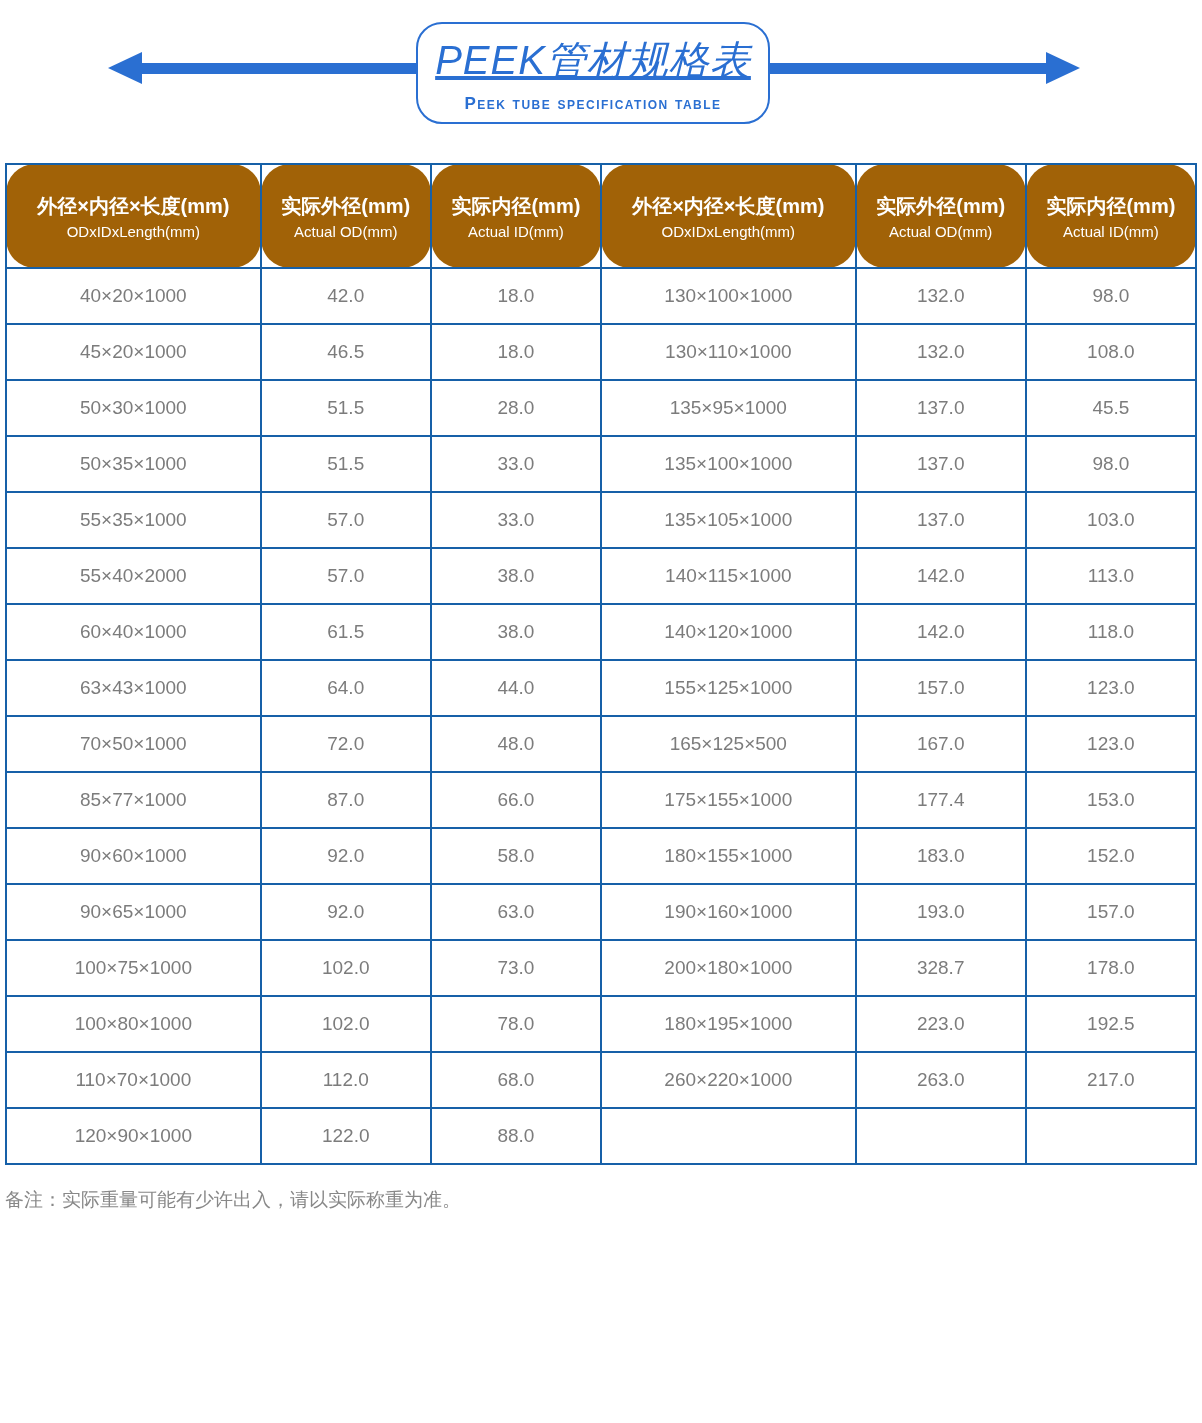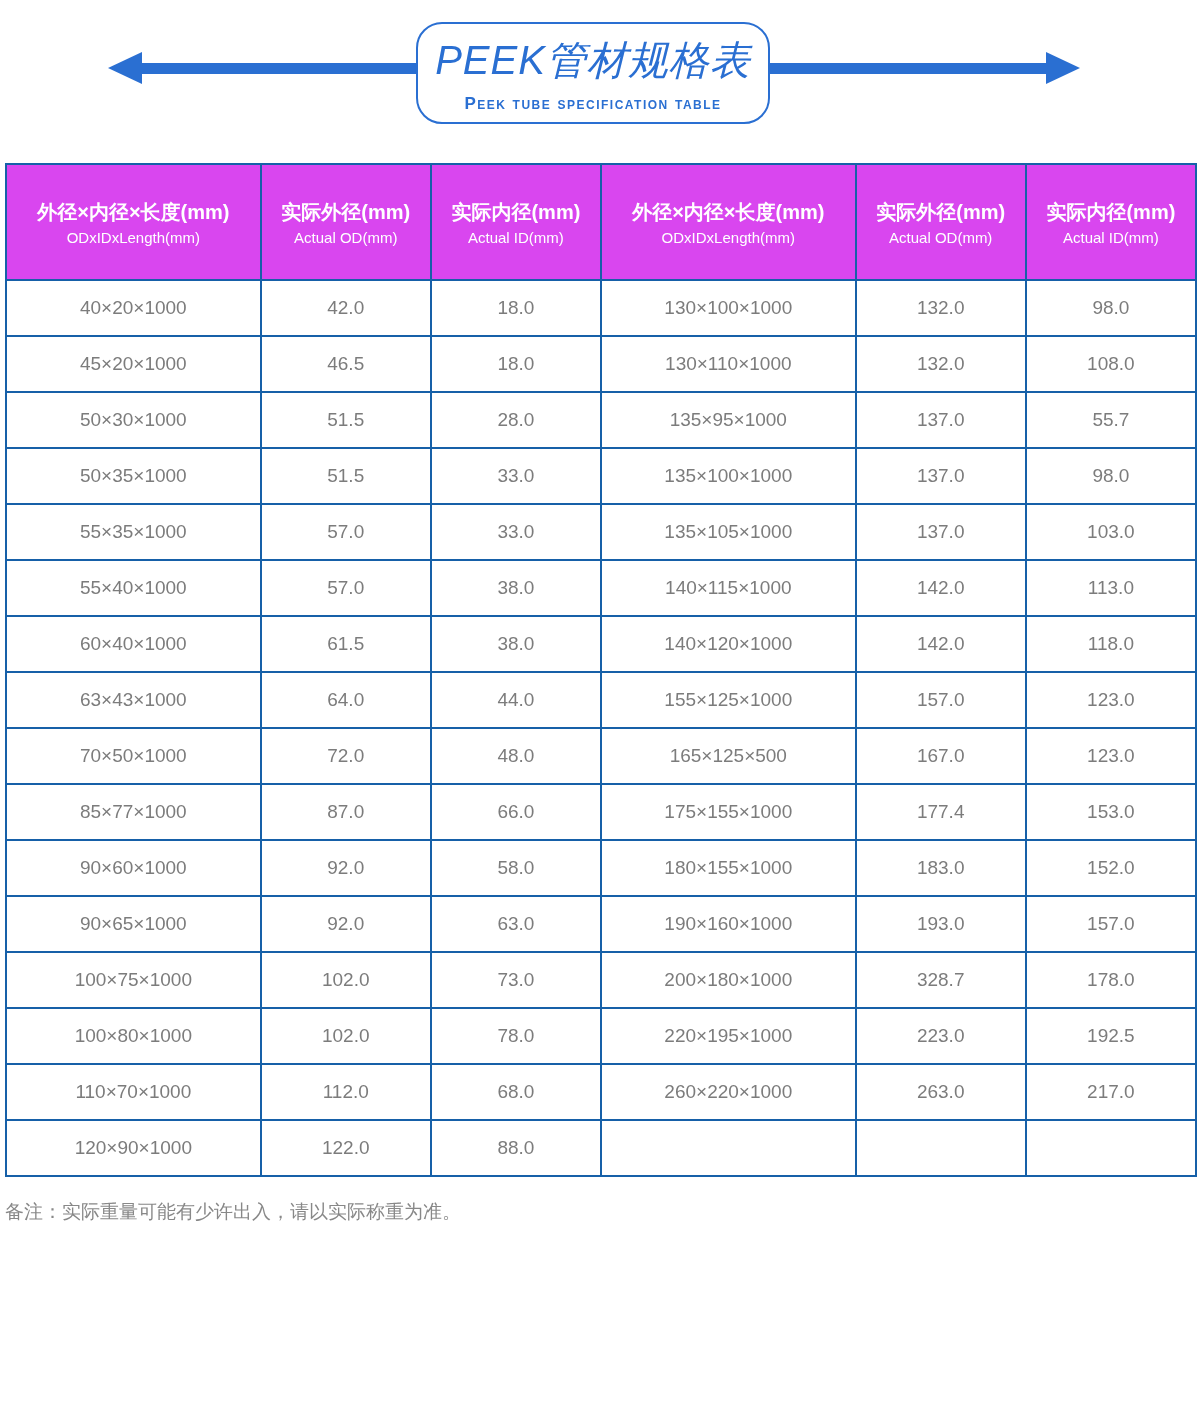--- a/index.html
+++ b/index.html
@@ -49,20 +49,21 @@
     justify-content: center;
     gap: 6px;
   }
   .title-zh {
     color: #2a6fd2;
     font-size: 40px;
     font-style: italic;
     font-weight: 500;
     letter-spacing: 1px;
     white-space: nowrap;
+    text-decoration: underline;
   }
   .title-en {
     color: #2a6fd2;
     font-size: 17px;
     font-weight: bold;
     font-variant: small-caps;
     letter-spacing: 1.5px;
     white-space: nowrap;
   }
 
@@ -72,24 +73,25 @@
     margin: 0 5px;
     border-collapse: collapse;
     table-layout: fixed;
   }
   table.spec th, table.spec td {
     border: 2px solid #1660a8;
     text-align: center;
     vertical-align: middle;
   }
   table.spec th {
-    background: #d946ef;
+    background: #a16207;
     color: #ffffff;
-    height: 116px;
+    height: 104px;
     font-weight: normal;
+    border-radius: 29px;
   }
   th .h-zh { font-size: 20px; font-weight: bold; line-height: 1.5; }
   th .h-en { font-size: 15px; font-weight: normal; line-height: 1.4; }
   table.spec td {
     height: 56px;
     color: #7c7c7c;
     font-size: 19px;
     background: #ffffff;
   }
   col.c-wide   { width: 21.4%; }
@@ -173,21 +175,21 @@
     <td>108.0</td>
   </tr>
 
 
   <tr>
     <td>50×30×1000</td>
     <td>51.5</td>
     <td>28.0</td>
     <td>135×95×1000</td>
     <td>137.0</td>
-    <td>55.7</td>
+    <td>45.5</td>
   </tr>
 
   <tr>
     <td>50×35×1000</td>
     <td>51.5</td>
     <td>33.0</td>
     <td>135×100×1000</td>
     <td>137.0</td>
     <td>98.0</td>
   </tr>
@@ -195,21 +197,21 @@
   <tr>
     <td>55×35×1000</td>
     <td>57.0</td>
     <td>33.0</td>
     <td>135×105×1000</td>
     <td>137.0</td>
     <td>103.0</td>
   </tr>
 
   <tr>
-    <td>55×40×1000</td>
+    <td>55×40×2000</td>
     <td>57.0</td>
     <td>38.0</td>
     <td>140×115×1000</td>
     <td>142.0</td>
     <td>113.0</td>
   </tr>
 
   <tr>
     <td>60×40×1000</td>
     <td>61.5</td>
@@ -272,21 +274,21 @@
     <td>73.0</td>
     <td>200×180×1000</td>
     <td>328.7</td>
     <td>178.0</td>
   </tr>
 
   <tr>
     <td>100×80×1000</td>
     <td>102.0</td>
     <td>78.0</td>
-    <td>220×195×1000</td>
+    <td>180×195×1000</td>
     <td>223.0</td>
     <td>192.5</td>
   </tr>
 
   <tr>
     <td>110×70×1000</td>
     <td>112.0</td>
     <td>68.0</td>
     <td>260×220×1000</td>
     <td>263.0</td>

